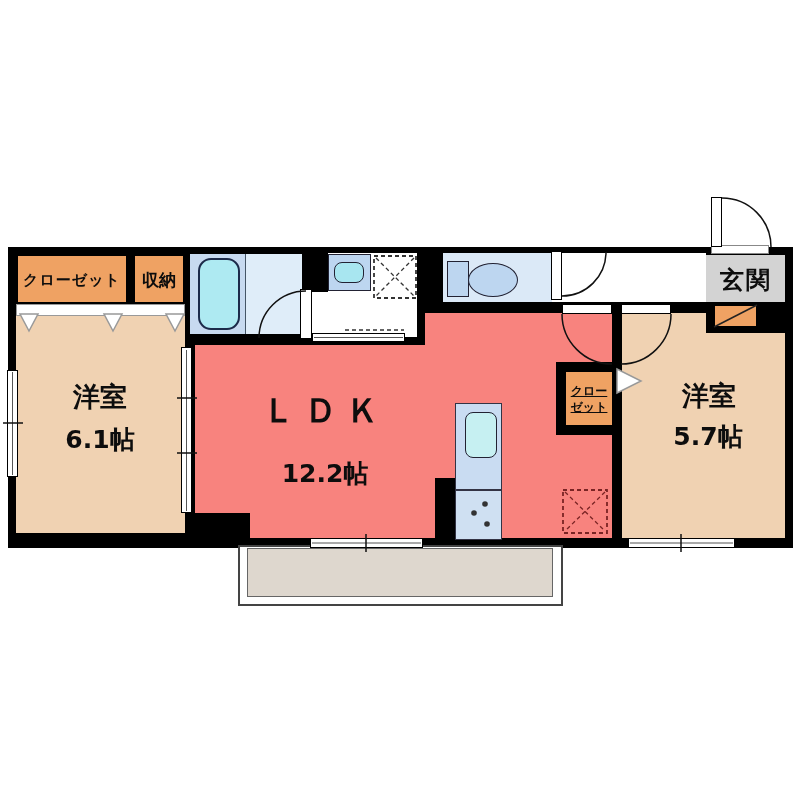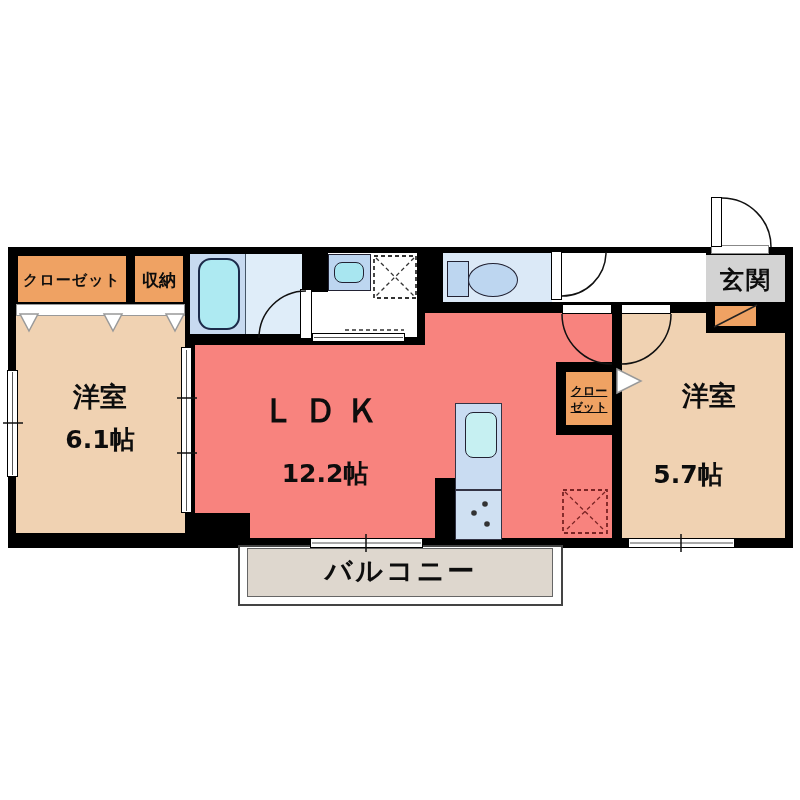--- a/index.html
+++ b/index.html
@@ -146,17 +146,16 @@
   <div class="lbl lbl-md" style="left:159px;top:280px;">収納</div>
   <div class="lbl lbl-room" style="left:100px;top:397px;">洋室</div>
   <div class="lbl lbl-size" style="left:100px;top:440px;">6.1帖</div>
   <div class="lbl lbl-ldk" style="left:325px;top:411px;">ＬＤＫ</div>
   <div class="lbl lbl-size" style="left:325px;top:474px;">12.2帖</div>
   <div class="lbl lbl-tiny" style="left:589px;top:399px;">
     <span>クロー</span><br>
     <span>ゼット</span>
   </div>
   <div class="lbl lbl-room" style="left:709px;top:396px;">洋室</div>
-  <div class="lbl lbl-size" style="left:688px;top:437px;margin-top:38px;">5.7帖</div>
+  <div class="lbl lbl-size" style="left:708px;top:437px;">5.7帖</div>
   <div class="lbl lbl-genkan" style="left:746px;top:280px;">玄関</div>
-  <div class="lbl lbl-balcony" style="left:401px;top:571px;">バルコニー</div>
 
 </div>
 
 </body></html>

